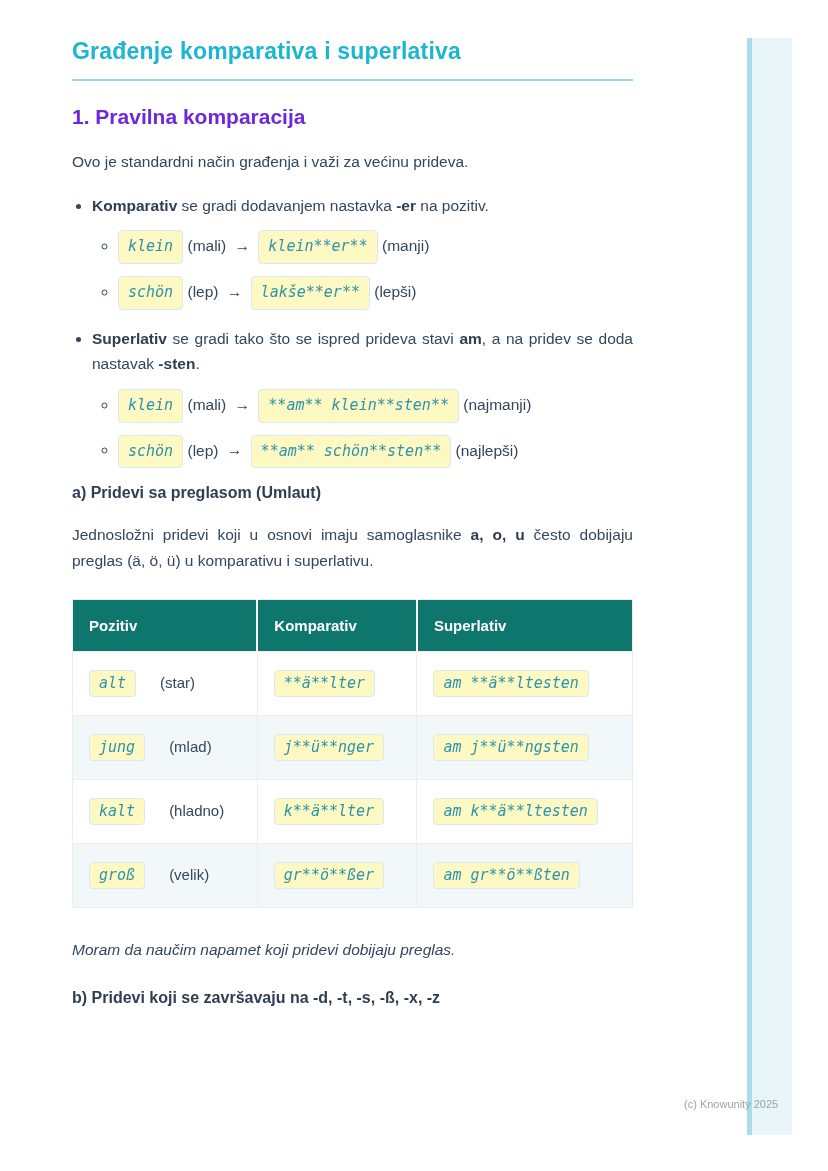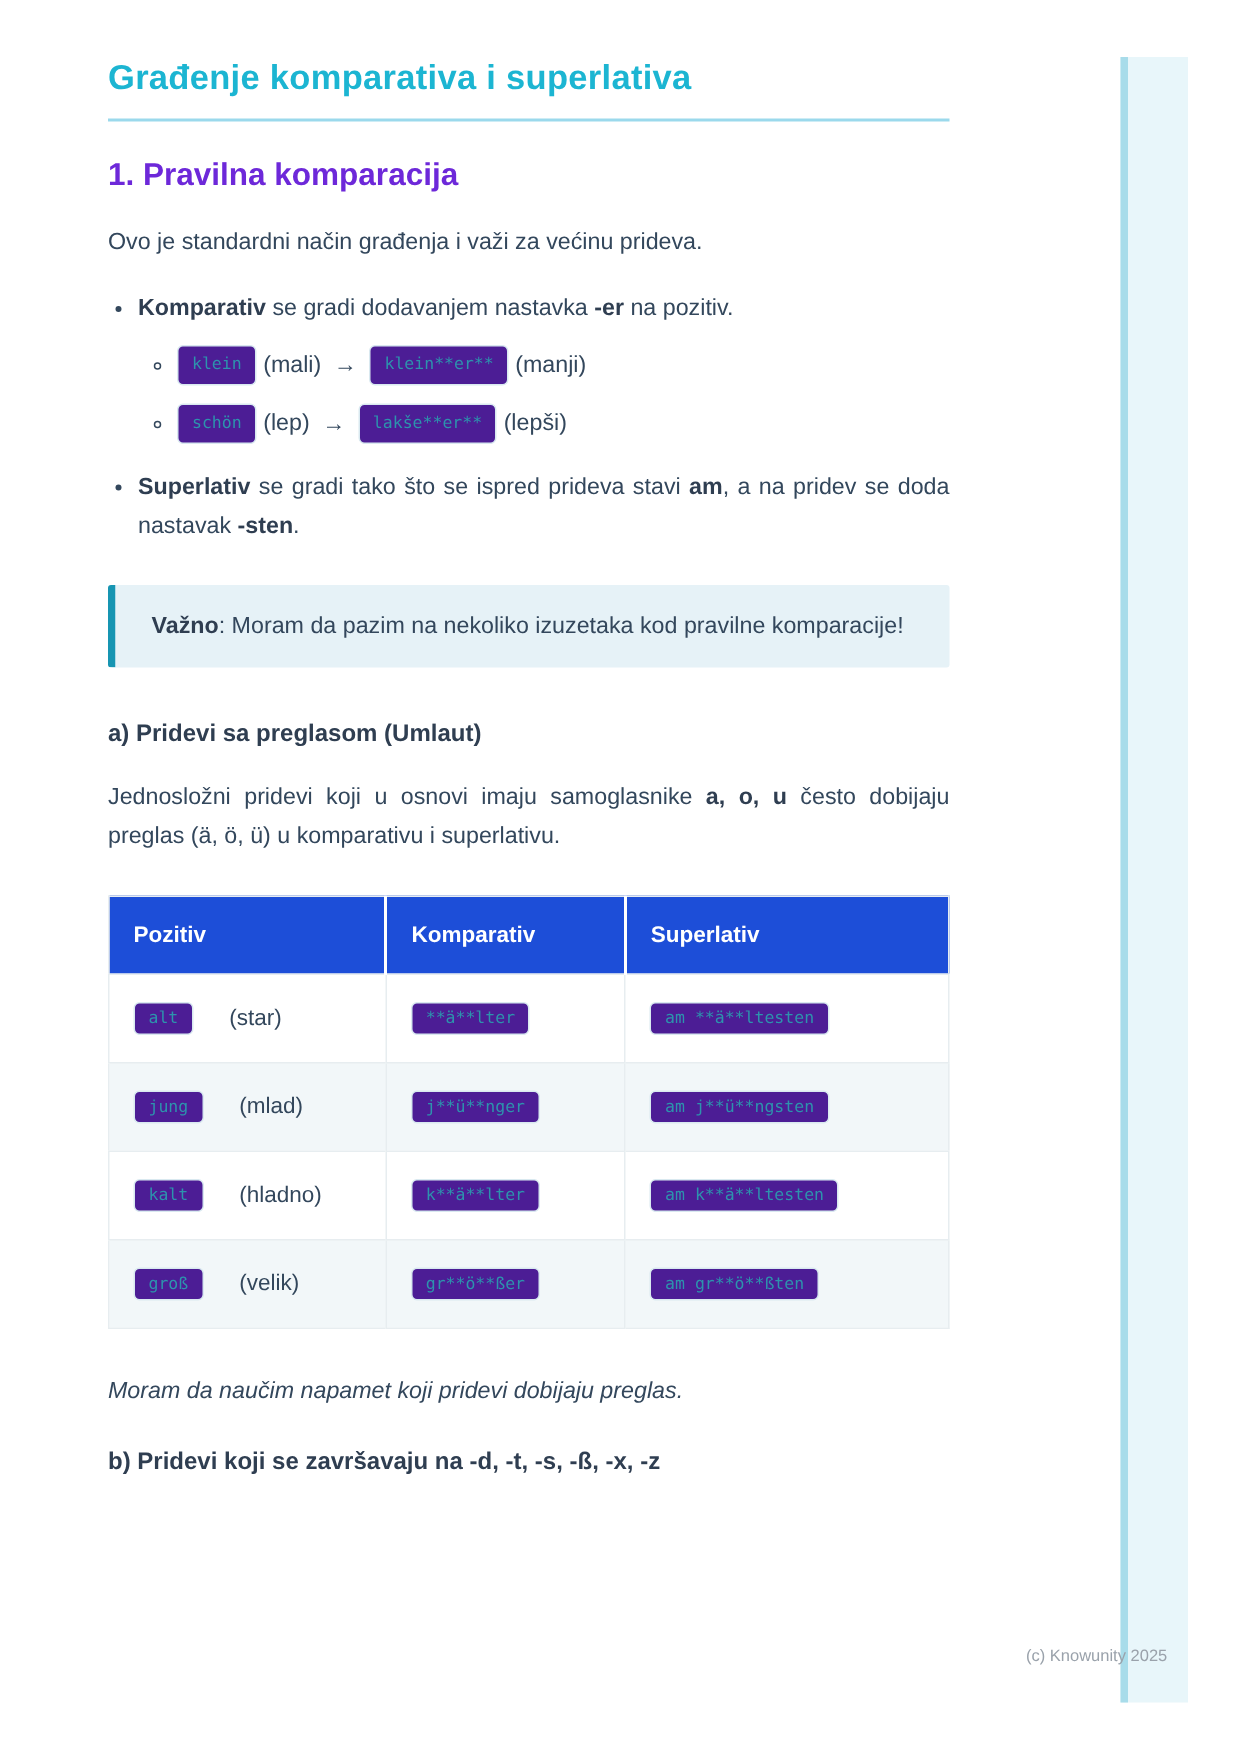--- a/index.html
+++ b/index.html
@@ -45,28 +45,29 @@
   b, .bold { font-weight: 700; color: #2f3e51; }
 
   ul.main-list { margin: 0 0 6px 0; padding-left: 20px; }
   ul.main-list > li { font-size: 15.5px; line-height: 1.65; margin-bottom: 4px; }
   ul.sub-list { list-style-type: circle; padding-left: 26px; margin: 8px 0 16px 0; }
   ul.sub-list > li { margin: 12px 0; font-size: 15.5px; }
 
   .chip {
     display: inline-block;
     font-family: "DejaVu Sans Mono", monospace;
-    font-size: 11px;
+    font-size: 15px;
     color: #2d93ad;
-    background: #4c1d95;
+    background: #fef9c3;
     border: 1px solid #d9e9f0;
     border-radius: 4px;
     padding: 3px 9px 4px 9px;
     white-space: nowrap;
     vertical-align: middle;
+    font-style: italic;
   }
   .arrow { margin: 0 4px; color: #33475c; }
 
   .callout {
     background: #e6f2f7;
     border-left: 5px solid #1795b2;
     border-radius: 2px;
     padding: 14px 24px;
     margin: 26px 0 36px 0;
   }
@@ -84,21 +85,21 @@
     color: #2f3e51;
   }
 
   table.umlaut-table {
     width: 100%;
     border-collapse: collapse;
     margin: 26px 0 30px 0;
     border: 1px solid #e7edf0;
   }
   table.umlaut-table thead th {
-    background: #1d4ed8;
+    background: #0f766e;
     color: #ffffff;
     text-align: left;
     font-size: 15px;
     font-weight: 700;
     padding: 17px 16px;
   }
   table.umlaut-table thead th + th { border-left: 2px solid #ffffff; }
   table.umlaut-table col.c1 { width: 33%; }
   table.umlaut-table col.c2 { width: 28.5%; }
   table.umlaut-table col.c3 { width: 38.5%; }
@@ -163,26 +164,39 @@
           <span class="arrow">→</span>
           <span class="chip">lakše**er**</span>
           <span>(lepši)</span>
         </li>
       </ul>
     </li>
     <li>
       <span class="justify" style="display:block;">
         <span class="bold">Superlativ</span><span> se gradi tako što se ispred prideva stavi </span><span class="bold">am</span><span>, a na pridev se doda nastavak </span><span class="bold">-sten</span><span>.</span>
       </span>
+      <ul class="sub-list">
+        <li>
+          <span class="chip">klein</span>
+          <span>(mali)</span>
+          <span class="arrow">→</span>
+          <span class="chip">**am** klein**sten**</span>
+          <span>(najmanji)</span>
+        </li>
+        <li>
+          <span class="chip">schön</span>
+          <span>(lep)</span>
+          <span class="arrow">→</span>
+          <span class="chip">**am** schön**sten**</span>
+          <span>(najlepši)</span>
+        </li>
+      </ul>
     </li>
   </ul>
 
-  <div class="callout">
-    <p><b>Važno</b><span>: Moram da pazim na nekoliko izuzetaka kod pravilne komparacije!</span></p>
-  </div>
 
   <h3 class="sub-heading">a) Pridevi sa preglasom (Umlaut)</h3>
 
   <p class="body-text justify"><span>Jednosložni pridevi koji u osnovi imaju samoglasnike </span><span class="bold">a, o, u</span><span> često dobijaju preglas (ä, ö, ü) u komparativu i superlativu.</span></p>
 
   <table class="umlaut-table">
     <colgroup>
         <col class="c1">
         <col class="c2">
         <col class="c3">

